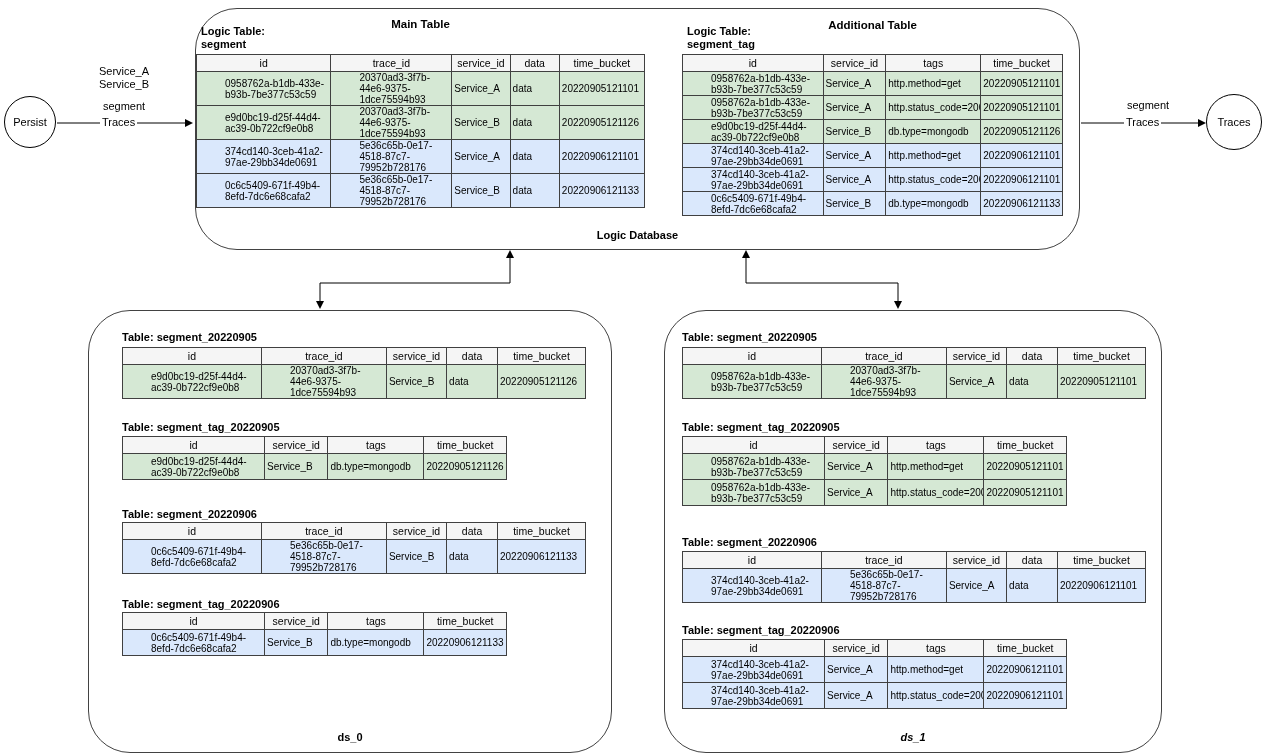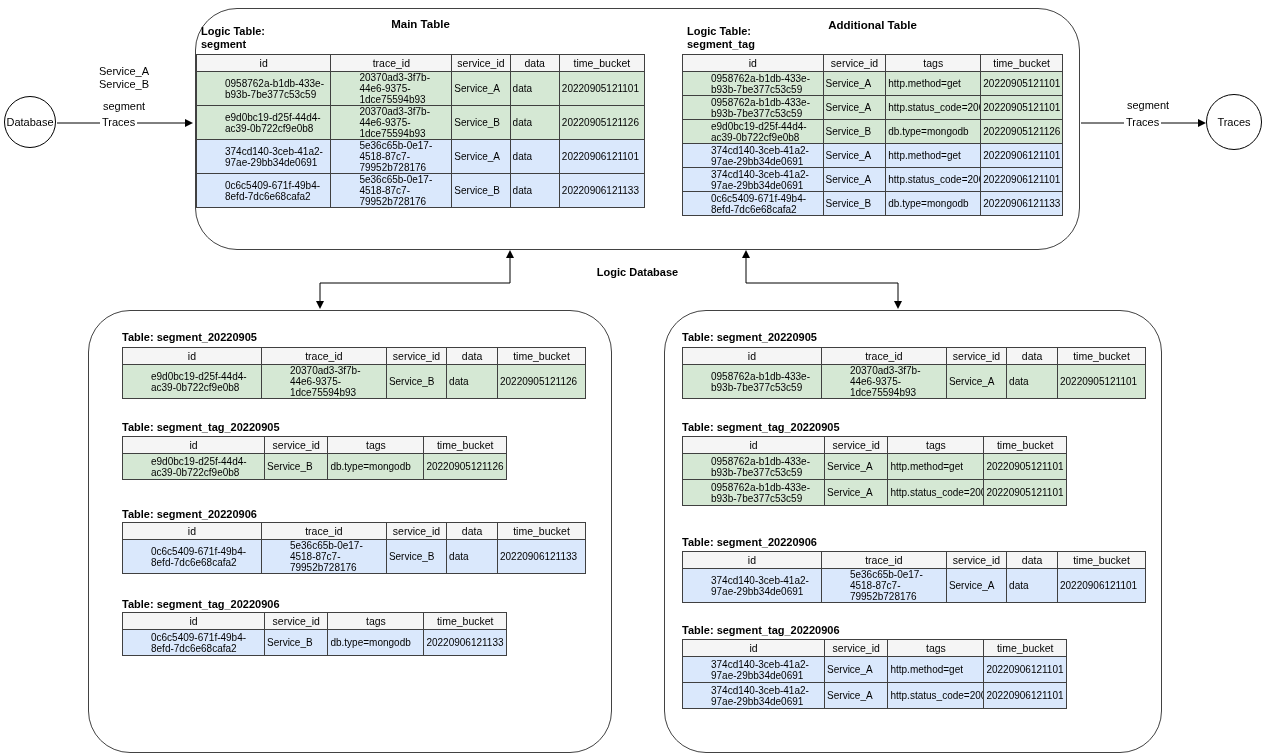--- a/index.html
+++ b/index.html
@@ -3,39 +3,39 @@
 <meta charset="utf-8">
 <style>
   html,body{margin:0;padding:0;background:#fff;font-family:"Liberation Sans",sans-serif;color:#000;}
   .canvas{position:relative;width:1266px;height:756px;background:#fff;overflow:hidden;}
   .abs{position:absolute;}
   .node{border:1px solid #000;border-radius:50%;display:flex;align-items:center;justify-content:center;font-size:11px;background:#fff;box-sizing:border-box;}
   .bigbox{border:1px solid #424242;border-radius:42px;box-sizing:border-box;background:#fff;}
   .section-title{font-weight:bold;font-size:11.5px;text-align:center;}
   .logic-label{font-weight:bold;font-size:11px;line-height:13px;}
   .tbl-title{font-weight:bold;font-size:11px;}
-  .box-label{font-weight:bold;font-size:11px;text-align:center;margin-top:37px;}
+  .box-label{font-weight:bold;font-size:11px;text-align:center;}
   .flow-label{font-size:11px;text-align:center;line-height:13px;}
   .on-line{background:#fff;padding:0 2px;font-size:11px;}
   .tblwrap table{width:100%;border-collapse:collapse;table-layout:fixed;}
   .tblwrap th{background:#f5f5f5;border:1px solid #404040;font-weight:normal;font-size:10.5px;height:16px;padding:0;text-align:center;}
   .tblwrap td{border:1px solid #404040;font-size:10px;line-height:11px;padding:0 2px;overflow:hidden;white-space:nowrap;vertical-align:middle;}
   .tblwrap td.wrap{white-space:normal;word-wrap:break-word;padding-left:28px;}
   .rh25 td{height:24px;}
   .rh24 td{height:23px;}
   .rh26 td{height:25px;}
   svg.overlay{position:absolute;left:0;top:0;pointer-events:none;}
 </style>
 </head>
 <body>
 
 <div class="canvas">
 
   <div class="abs node" style="left:4px;top:96px;width:52px;height:52px;">
-    <span>Database</span>
+    <span>Persist</span>
   </div>
   <div class="abs flow-label" style="left:83px;top:65px;width:82px;">Service_A</div>
   <div class="abs flow-label" style="left:83px;top:78px;width:82px;">Service_B</div>
   <div class="abs flow-label" style="left:83px;top:100px;width:82px;">segment</div>
 
   <div class="abs node" style="left:1206px;top:94px;width:56px;height:56px;">
     <span>Traces</span>
   </div>
   <div class="abs flow-label" style="left:1108px;top:99px;width:80px;">segment</div>
 

